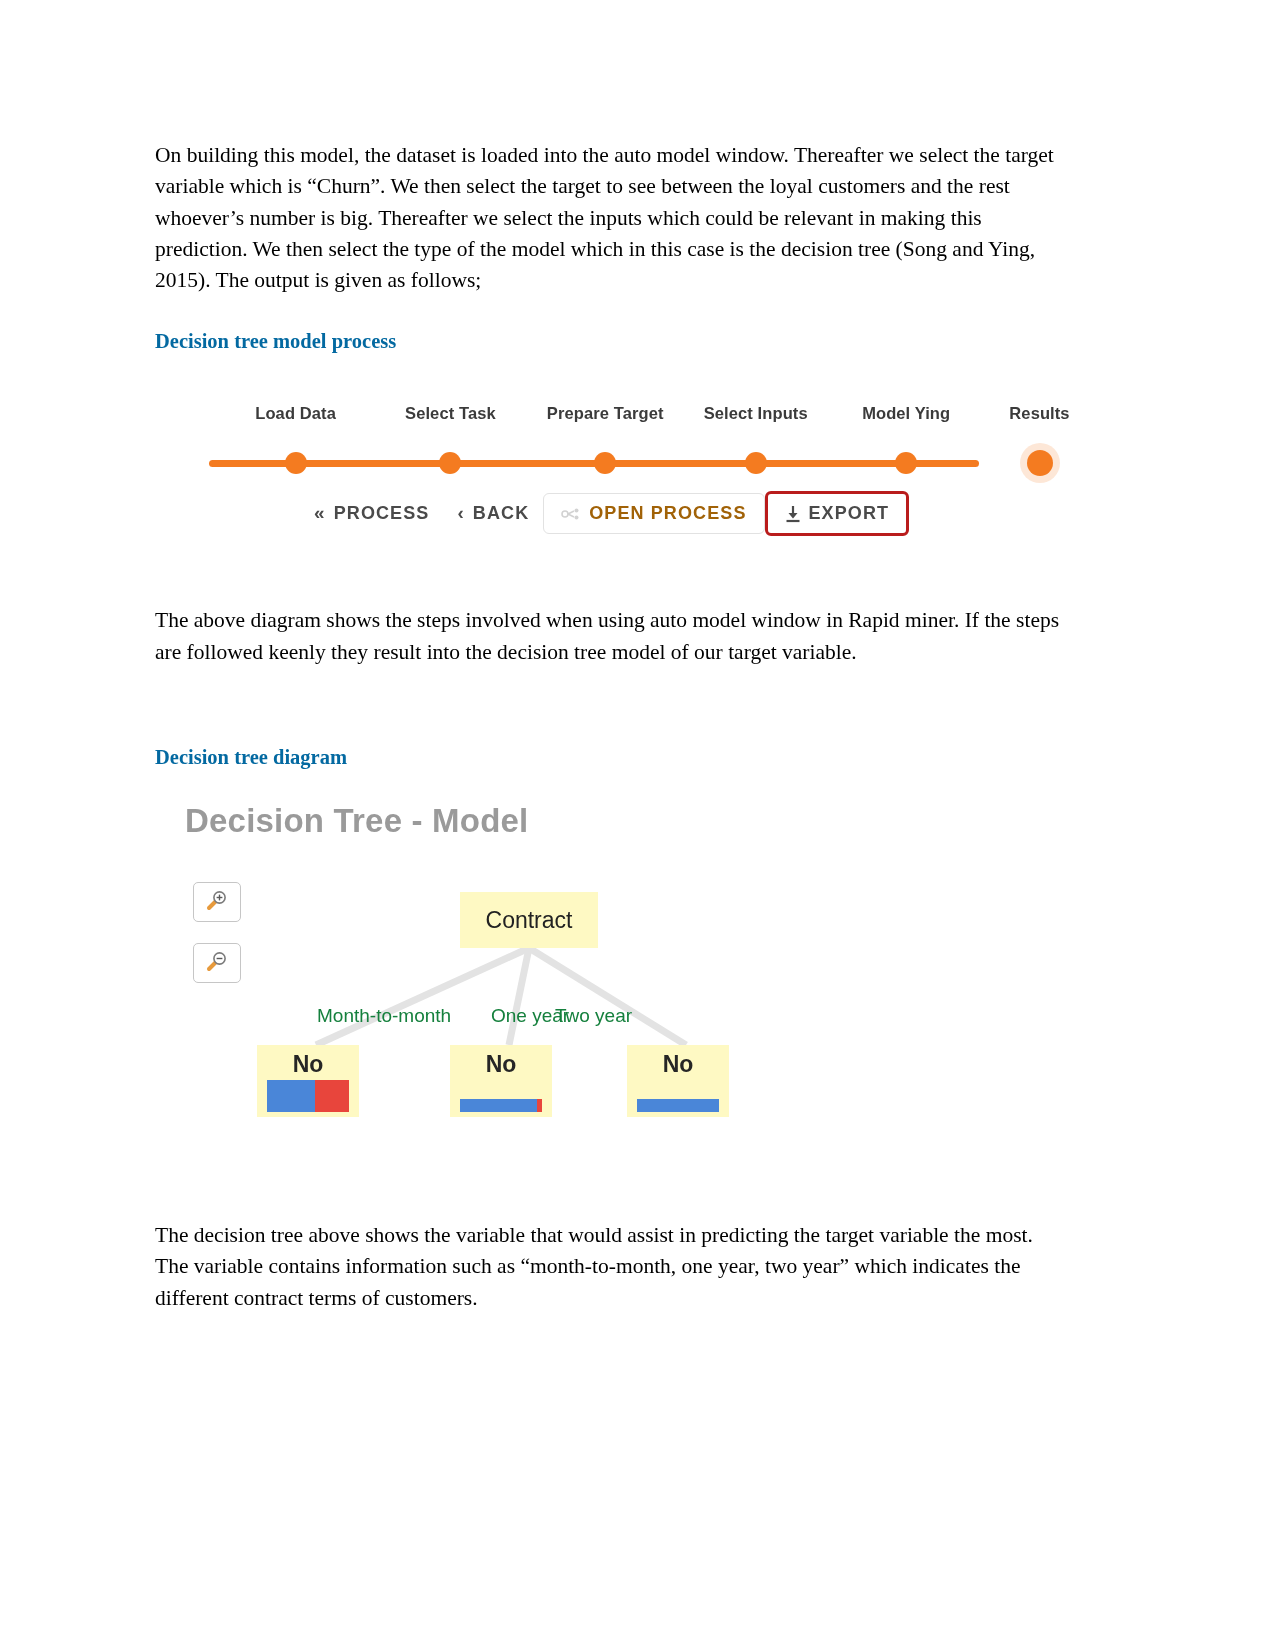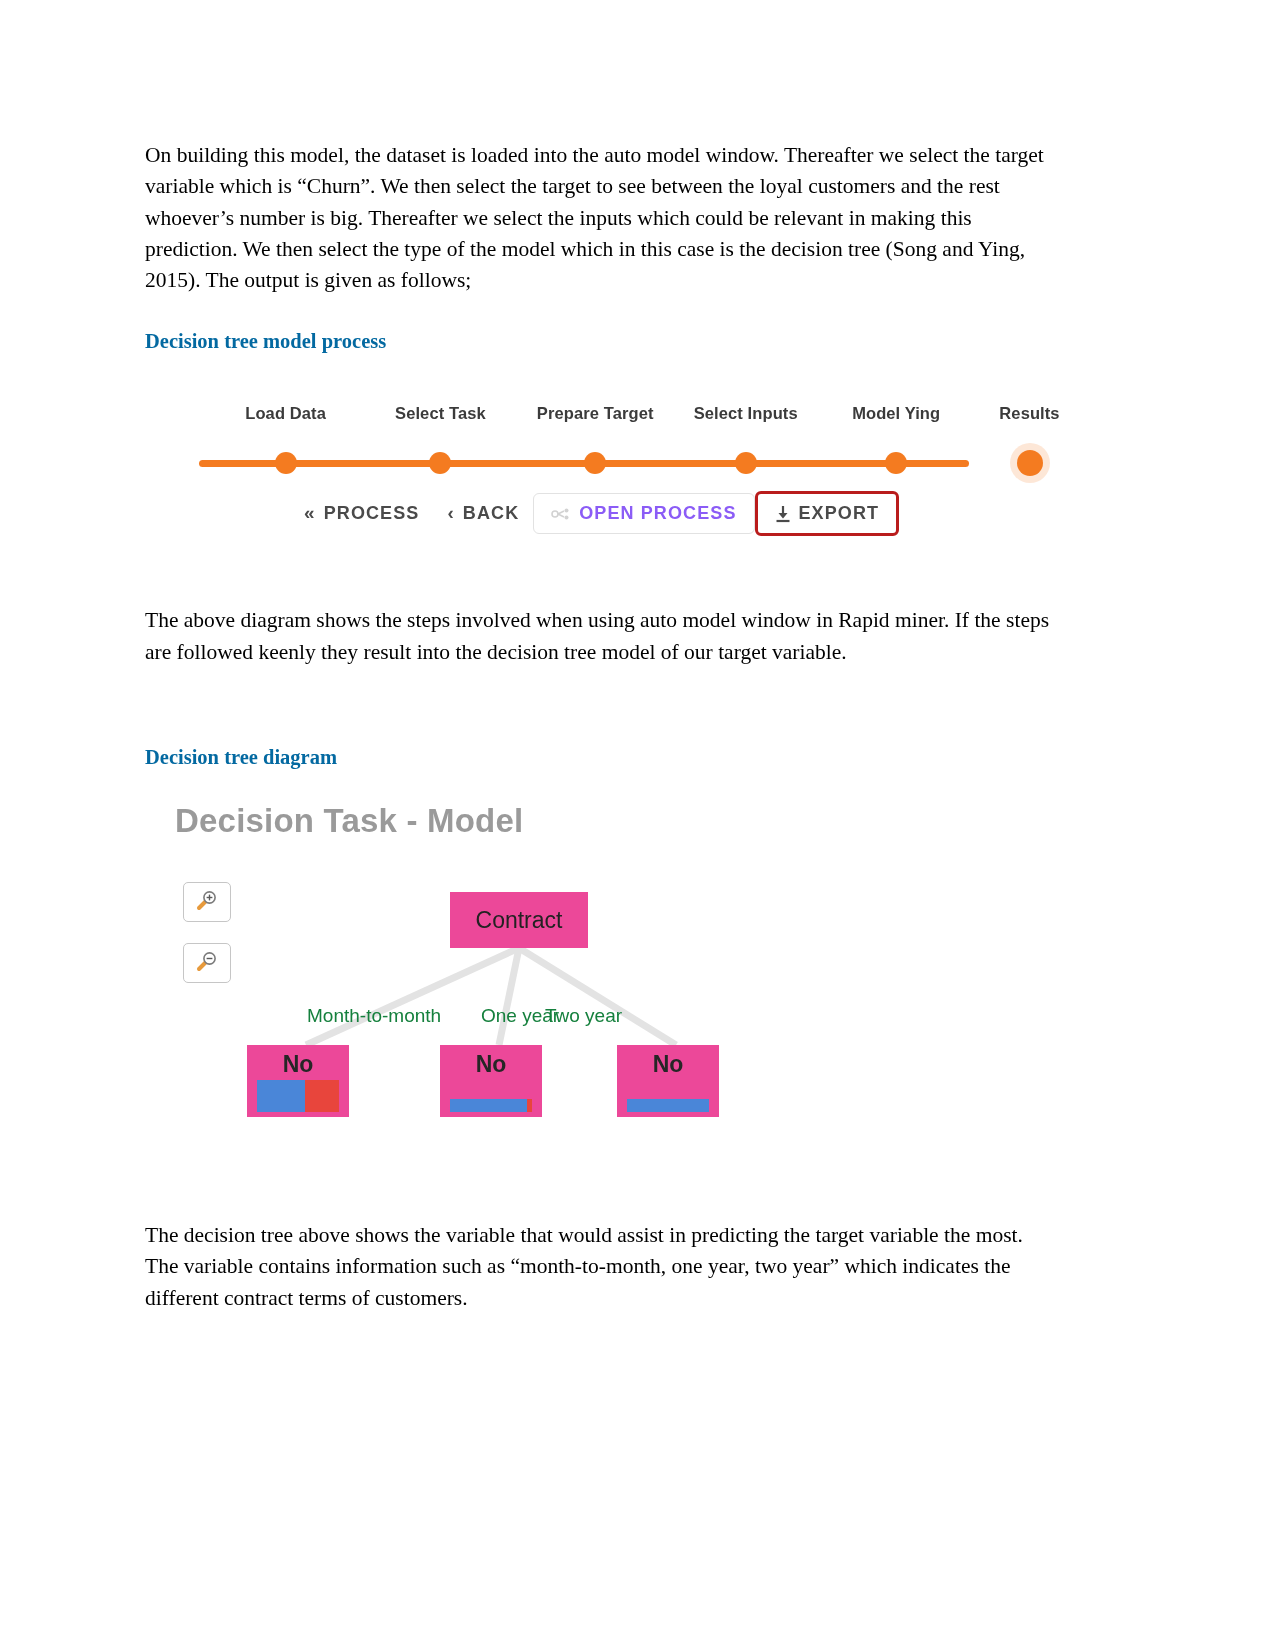--- a/index.html
+++ b/index.html
@@ -19,21 +19,21 @@
   .page {
     position: absolute;
     left: 0;
     top: 0;
     width: 1275px;
     height: 1651px;
   }
 
   .content {
     position: absolute;
-    left: 145px;
+    left: 155px;
     top: 140px;
     width: 915px;
   }
 
   p.body-text {
     font-family: "Liberation Serif", "DejaVu Serif", serif;
     font-size: 21.5px;
     line-height: 31.3px;
     margin: 0 0 0 0;
     text-align: left;
@@ -131,21 +131,21 @@
     padding: 9px 14px;
     cursor: pointer;
   }
   .pbtn.boxed {
     border: 1px solid #cfcfcf;
     border-radius: 6px;
     padding: 9px 17px;
     background: #fff;
   }
   .pbtn.boxed.disabled {
-    color: #8b5cf6;
+    color: #a16207;
     border-color: #e2e2e2;
   }
   .pbtn.boxed.strong {
     border: 3px solid #b91c1c;
     color: #4a4a4a;
   }
   .chev {
     font-size: 19px;
     font-weight: bold;
     line-height: 1;
@@ -188,21 +188,21 @@
 
   .tree-canvas {
     position: absolute;
     left: 100px;
     top: 75px;
     width: 560px;
     height: 255px;
   }
   .node {
     position: absolute;
-    background: #ec4899;
+    background: #fef9c3;
     display: flex;
     flex-direction: column;
     align-items: center;
     justify-content: flex-start;
     text-align: right;
   }
   .node-root {
     left: 205px;
     top: 15px;
     width: 138px;
@@ -344,21 +344,21 @@
 
     <div class="spacer-lg"></div>
     <div class="spacer-md"></div>
 
     <h3 class="heading">Decision tree diagram</h3>
 
     <div class="spacer-md"></div>
 
     <div class="tree-figure">
 
-      <div class="tree-title">Decision Task - Model</div>
+      <div class="tree-title">Decision Tree - Model</div>
 
       <div class="zoom-btn zoom-in">
         <span>
           <svg width="24" height="24" viewBox="0 0 24 24" aria-hidden="true">
             <line x1="4" y1="20" x2="10.5" y2="13.5" stroke="#e79a3c" stroke-width="4" stroke-linecap="round"></line>
             <circle cx="14.5" cy="9.5" r="5.6" fill="#ffffff" stroke="#7b7b7b" stroke-width="1.6"></circle>
             <line x1="14.5" y1="6.6" x2="14.5" y2="12.4" stroke="#5a5a5a" stroke-width="1.4"></line>
             <line x1="11.6" y1="9.5" x2="17.4" y2="9.5" stroke="#5a5a5a" stroke-width="1.4"></line>
           </svg>
         </span>

